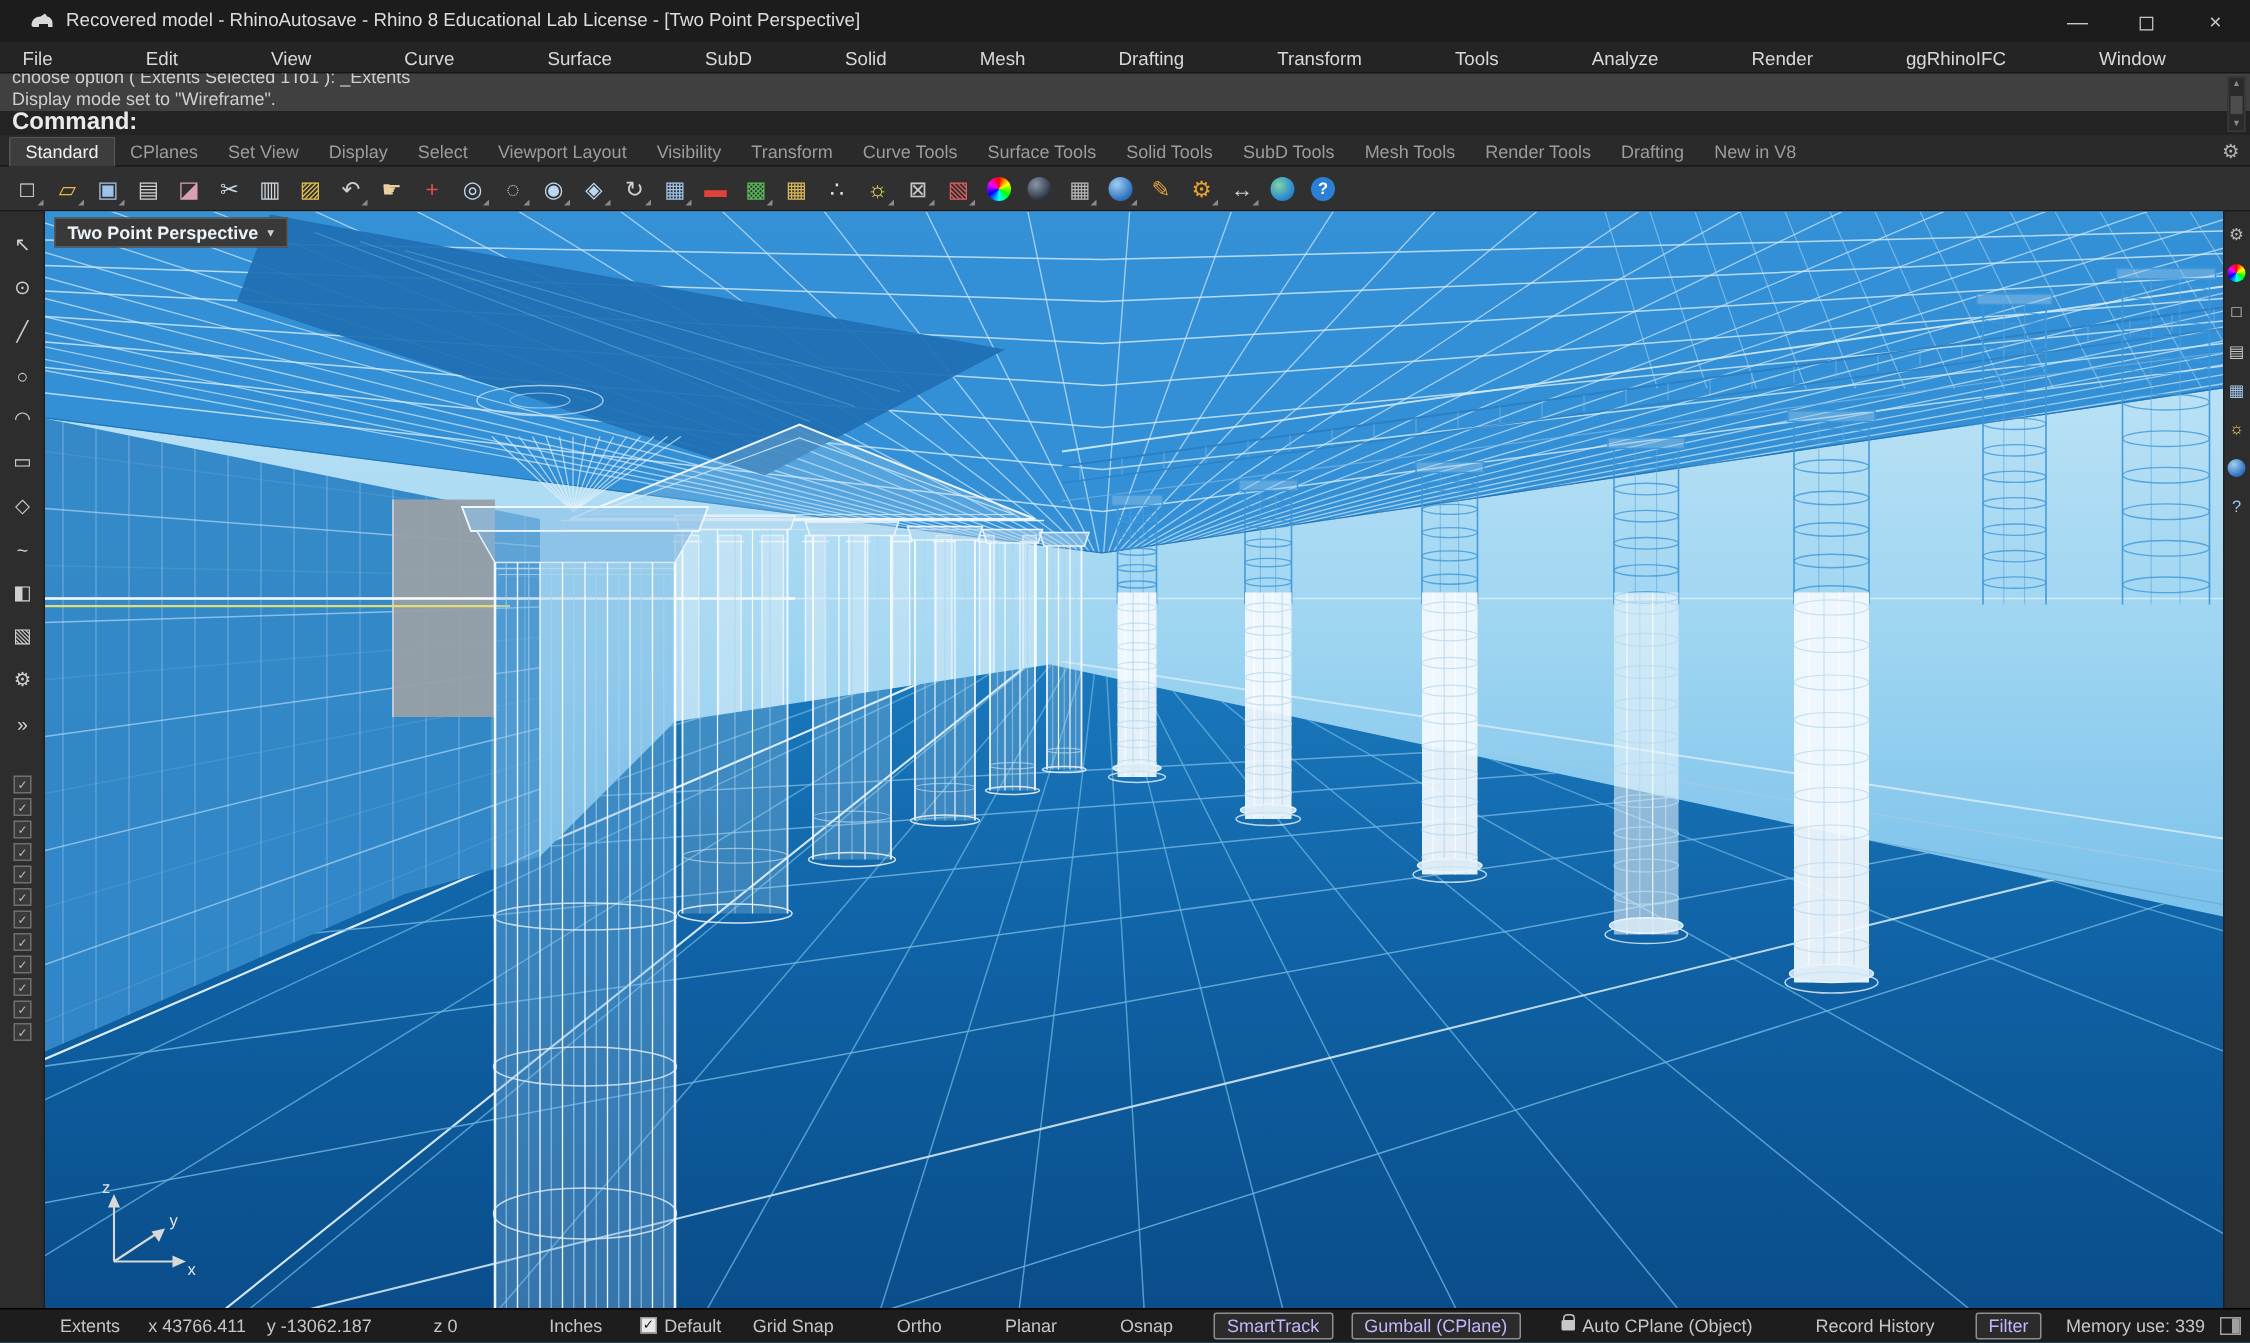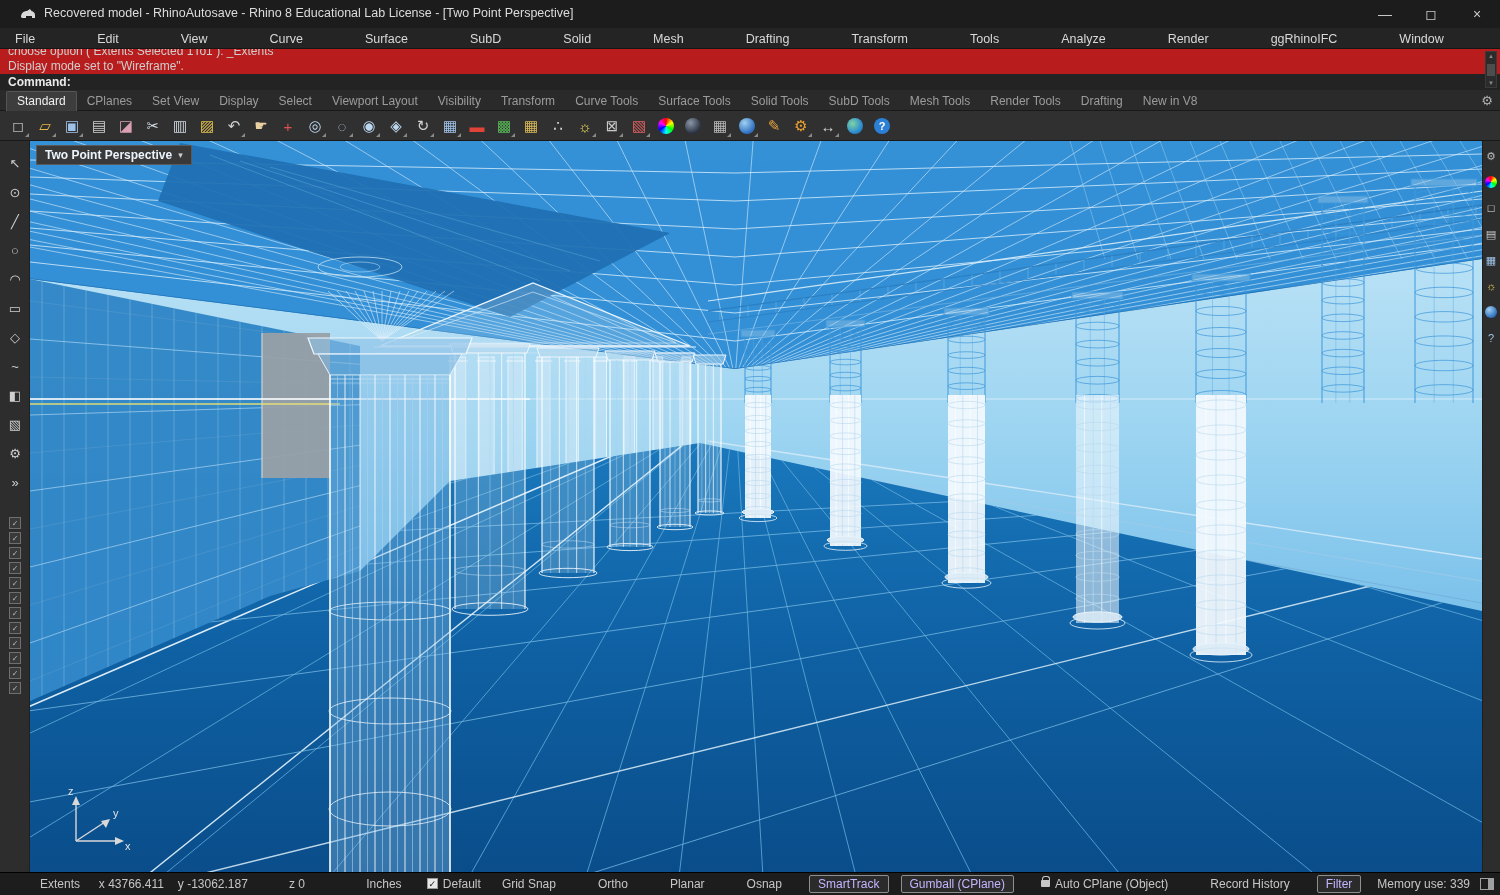--- a/index.html
+++ b/index.html
@@ -12,26 +12,26 @@
   .title-left { display:flex; align-items:flex-start; gap:8px; padding-left:20px; }
   .logo svg { display:block; }
   .win-controls { margin-left:auto; display:flex; height:28px; }
   .win-btn { width:46px; height:28px; display:flex; align-items:center; justify-content:center; color:#c8c8c8; font-size:14px; }
 
   
   .menubar { height:21px; background:#242424; display:flex; align-items:center; padding-left:6px; flex:none; box-shadow:inset 0 -1px 0 #161616;gap:44px; }
   .menu-item { padding:0 9px; font-size:12.5px; color:#d8d8d8; }
 
   
-  .cmdarea { height:41px; background:#b91c1c; position:relative; flex:none; }
+  .cmdarea { height:41px; background:#404040; position:relative; flex:none; }
   .cmd-hist1 { height:10px; overflow:hidden; }
   .cmd-hist1 span { display:block; margin-top:-5px; padding-left:8px; font-size:12px; color:#cfcfcf; white-space:nowrap; }
   .cmd-hist2 { height:15px; padding-left:8px; font-size:12px; color:#cfcfcf; }
   .cmd-prompt-row { height:16px; background:#232323; display:flex; align-items:center; }
-  .cmd-prompt { padding-left:8px; font-size:12px; font-weight:bold; color:#eaeaea; }
+  .cmd-prompt { padding-left:8px; font-size:16px; font-weight:bold; color:#eaeaea; }
   .cmd-scrollbar { position:absolute; right:3px; top:2px; width:12px; height:37px; background:#2b2b2b; border:1px solid #3a3a3a; display:flex; flex-direction:column; align-items:center; justify-content:space-between; }
   .cmd-scrollbar .sba { font-size:6px; color:#8a8a8a; line-height:8px; }
   .cmd-scrollbar .thumb { width:8px; height:12px; background:#4d4d4d; }
 
   
   .tabsbar { height:21px; background:#2a2a2a; display:flex; align-items:flex-end; padding-left:6px; position:relative; flex:none; box-shadow:inset 0 -1px 0 #191919; }
   .tab { padding:2px 10px 3px; font-size:12px; color:#9c9c9c; white-space:nowrap; }
   .tab.active { background:#3d3d3d; color:#f0f0f0; border:1px solid #555; border-bottom:none; border-radius:2px 2px 0 0; }
   .tabs-gear { position:absolute; right:7px; top:3px; color:#b0b0b0; font-size:13px; }
 

